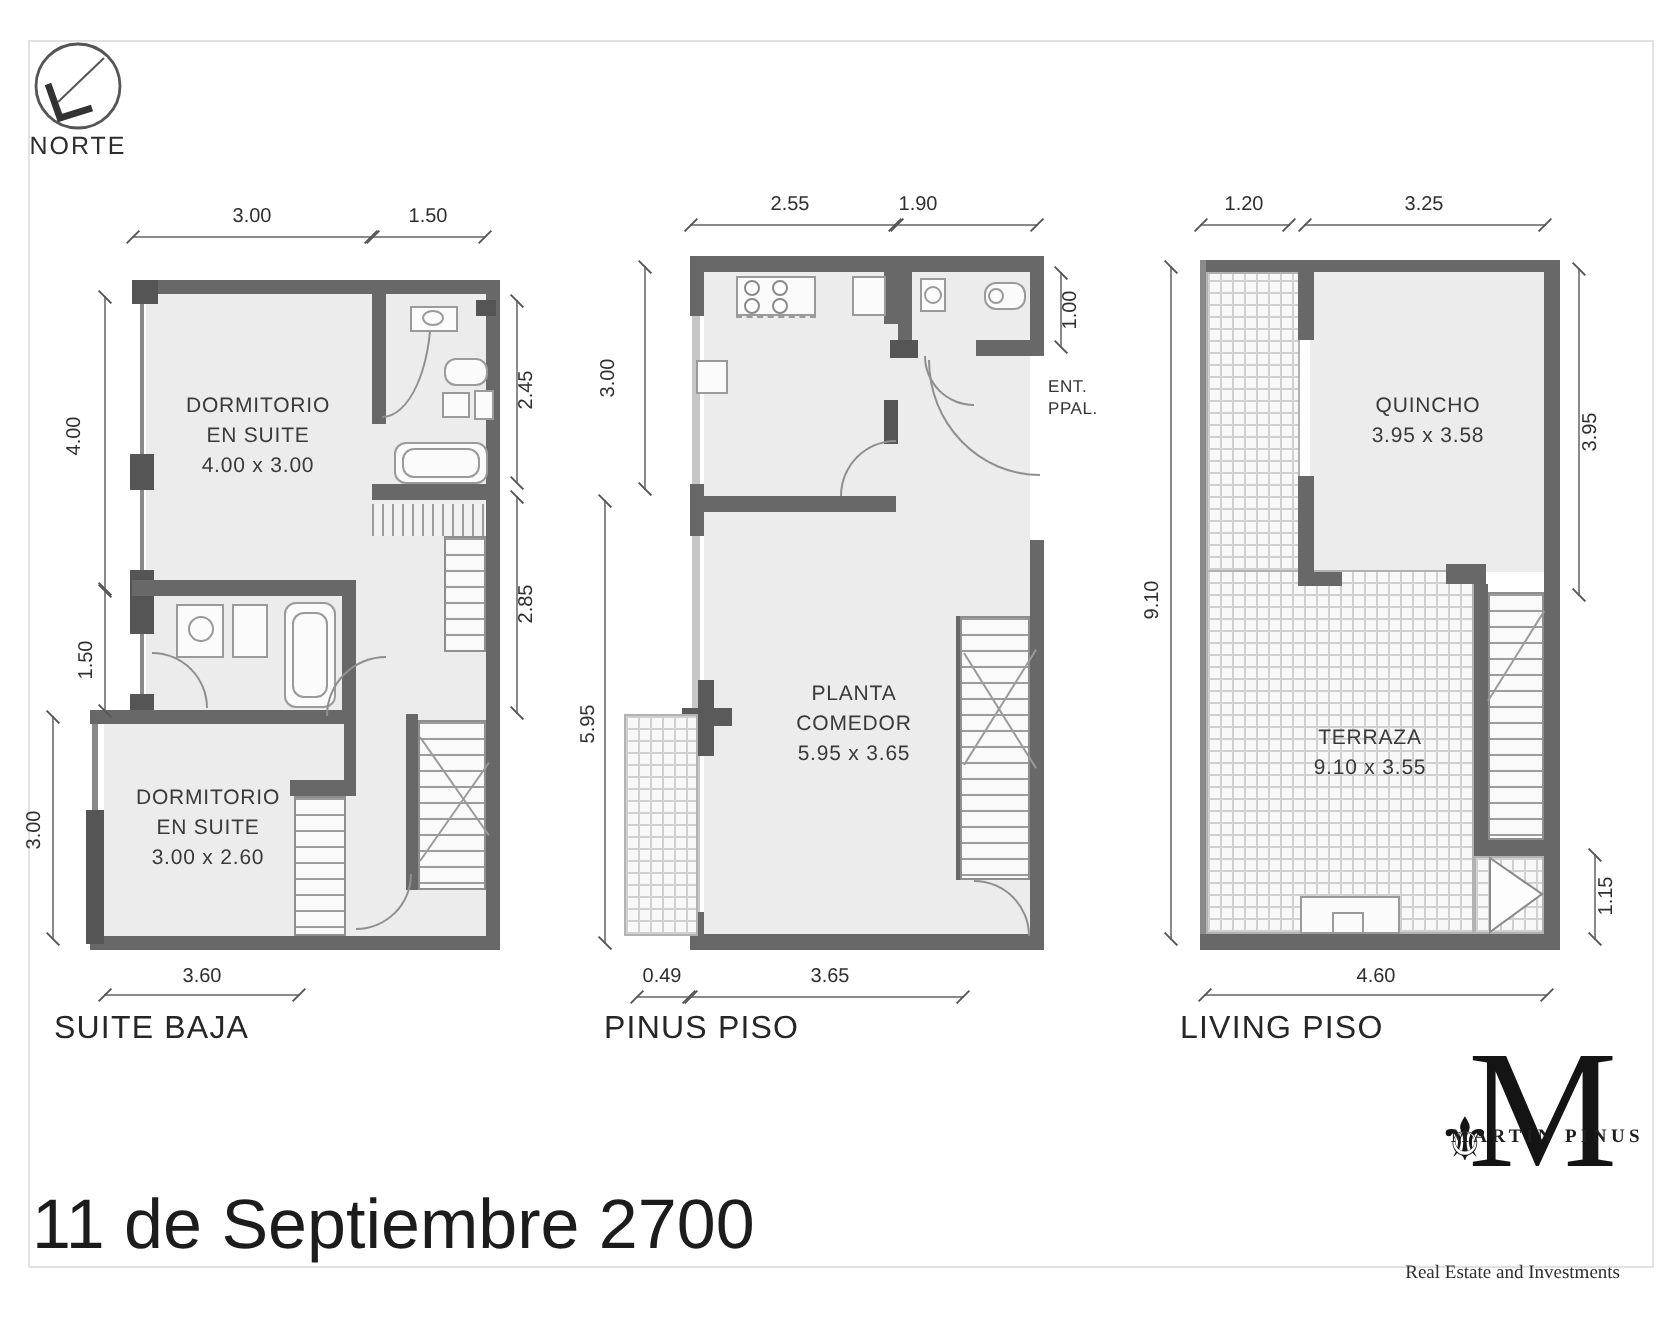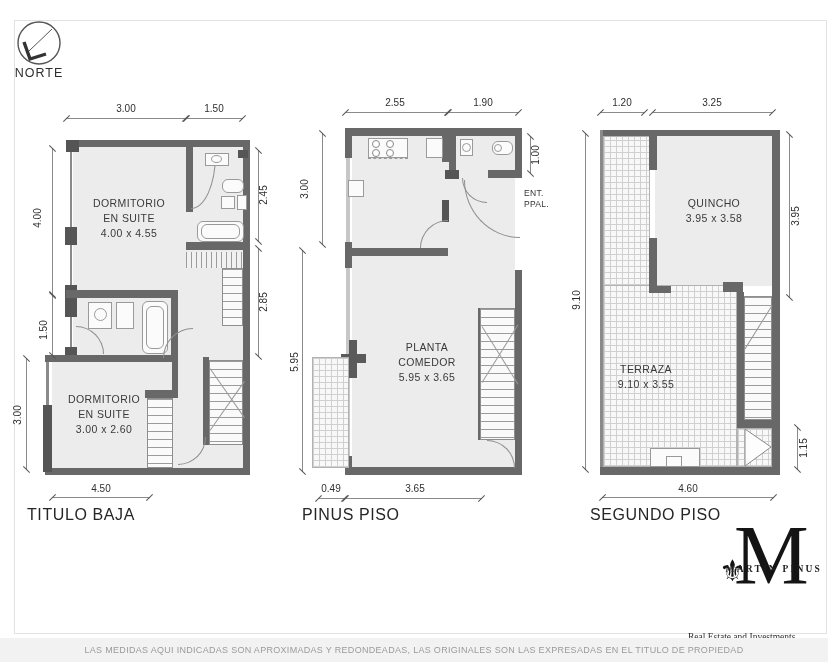--- a/index.html
+++ b/index.html
@@ -46,21 +46,21 @@
         background-image:repeating-linear-gradient(0deg,#d0d0d0 0 1px,transparent 1px 6px),
                          repeating-linear-gradient(90deg,#d0d0d0 0 1px,transparent 1px 6px)}
   .diag{position:absolute;height:1px;background:#9a9a9a;transform-origin:0 50%}
   .plus{position:absolute;background:#5a5a5a}
   .entlab{position:absolute;font:8.5px/1.3 "Liberation Sans",sans-serif;color:#333;letter-spacing:.3px}
   .title{position:absolute;left:16px;top:594px;font:35px/1.1 "Liberation Sans",sans-serif;color:#1c1c1c}
   .logo-m{position:absolute;left:734px;top:514px;font:84px/1 "Liberation Serif",serif;color:#141414}
   .logo-orn{position:absolute;left:719px;top:556px;font:30px/1 "DejaVu Sans",sans-serif;color:#141414}
   .logo-name{position:absolute;left:712px;top:564px;width:110px;text-align:right;font-weight:bold;
              font:bold 9.5px "Liberation Serif",serif;letter-spacing:2.2px;color:#1d1d1d}
-  .logo-tag{position:absolute;left:688px;top:632px;width:122px;text-align:left;
+  .logo-tag{position:absolute;left:688px;top:632px;width:122px;text-align:right;
             font:9.5px "Liberation Serif",serif;color:#2e2e2e}
   .bar{position:absolute;left:0;top:638px;width:828px;height:24px;background:#f2f2f2;
        display:flex;align-items:center;justify-content:center}
   .bar span{font:9px "Liberation Sans",sans-serif;color:#9b9b9b;letter-spacing:.3px}
   .north{position:absolute;left:6px;top:66px;width:66px;text-align:center;
          font:12.5px "Liberation Sans",sans-serif;color:#2e2e2e;letter-spacing:1px}
 </style>
 </head>
 <body>
 
@@ -123,21 +123,21 @@
     <div class="arc tl" style="left:163px;top:328px;width:30px;height:30px"></div>
 
     <div class="wall" style="left:172px;top:362px;width:6px;height:36px"></div>
     <div class="wall" style="left:145px;top:390px;width:30px;height:8px"></div>
     <div class="stair" style="left:147px;top:398px;width:26px;height:70px"></div>
     <div class="arc br" style="left:178px;top:437px;width:28px;height:28px"></div>
 
     <div class="room" style="left:68px;top:196px;width:122px">
       <div>DORMITORIO</div>
       <div>EN SUITE</div>
-      <div>4.00 x 4.55</div>
+      <div>4.00 x 3.00</div>
     </div>
     <div class="room" style="left:45px;top:392px;width:118px">
       <div>DORMITORIO</div>
       <div>EN SUITE</div>
       <div>3.00 x 2.60</div>
     </div>
 
     <div class="dimh" style="left:66px;top:118px;width:120px"></div>
     <div class="dlab" style="left:106px;top:103px">3.00</div>
     <div class="dimh" style="left:186px;top:118px;width:57px"></div>
@@ -146,22 +146,22 @@
     <div class="dlab v" style="left:18px;top:212px">4.00</div>
     <div class="dimv" style="left:52px;top:295px;height:61px"></div>
     <div class="dlab v" style="left:24px;top:324px">1.50</div>
     <div class="dimv" style="left:26px;top:358px;height:112px"></div>
     <div class="dlab v" style="left:-2px;top:409px">3.00</div>
     <div class="dimv" style="left:258px;top:150px;height:92px"></div>
     <div class="dlab v" style="left:244px;top:189px">2.45</div>
     <div class="dimv" style="left:258px;top:248px;height:109px"></div>
     <div class="dlab v" style="left:244px;top:296px">2.85</div>
     <div class="dimh" style="left:52px;top:497px;width:98px"></div>
-    <div class="dlab" style="left:81px;top:483px">4.50</div>
-    <div class="pname" style="left:27px;top:505px">TITULO BAJA</div>
+    <div class="dlab" style="left:81px;top:483px">3.60</div>
+    <div class="pname" style="left:27px;top:505px">SUITE BAJA</div>
   </div>
 
   <div class="abs" style="left:0;top:0;width:0;height:0">
     <div class="floor" style="left:352px;top:136px;width:163px;height:331px"></div>
 
     <div class="wall" style="left:345px;top:128px;width:177px;height:8px"></div>
     <div class="wall" style="left:345px;top:128px;width:7px;height:30px"></div>
     <div class="win" style="left:346px;top:158px;width:4px;height:84px"></div>
     <div class="wall" style="left:345px;top:242px;width:7px;height:26px"></div>
     <div class="win" style="left:346px;top:268px;width:4px;height:188px"></div>
@@ -211,21 +211,21 @@
       <div>5.95 x 3.65</div>
     </div>
     <div class="entlab" style="left:524px;top:188px">
       <div>ENT.</div>
       <div>PPAL.</div>
     </div>
 
     <div class="dimh" style="left:345px;top:112px;width:103px"></div>
     <div class="dlab" style="left:375px;top:97px">2.55</div>
     <div class="dimh" style="left:448px;top:112px;width:71px"></div>
-    <div class="dlab" style="left:463px;top:97px">1.90</div>
+    <div class="dlab" style="left:439px;top:97px">1.90</div>
     <div class="dimv" style="left:530px;top:136px;height:38px"></div>
     <div class="dlab v" style="left:516px;top:149px">1.00</div>
     <div class="dimv" style="left:322px;top:133px;height:112px"></div>
     <div class="dlab v" style="left:285px;top:183px">3.00</div>
     <div class="dimv" style="left:302px;top:250px;height:222px"></div>
     <div class="dlab v" style="left:275px;top:356px">5.95</div>
     <div class="dimh" style="left:318px;top:498px;width:27px"></div>
     <div class="dlab" style="left:311px;top:483px">0.49</div>
     <div class="dimh" style="left:345px;top:498px;width:137px"></div>
     <div class="dlab" style="left:395px;top:483px">3.65</div>
@@ -256,45 +256,43 @@
       <polygon points="1,1 27,19 1,38" fill="#fdfdfd" stroke="#8a8a8a" stroke-width="1"></polygon>
     </svg>
 
     <div class="fx" style="left:650px;top:448px;width:50px;height:19px"></div>
     <div class="fx" style="left:666px;top:456px;width:16px;height:11px"></div>
 
     <div class="room" style="left:658px;top:196px;width:112px">
       <div>QUINCHO</div>
       <div>3.95 x 3.58</div>
     </div>
-    <div class="room" style="left:590px;top:362px;width:112px">
+    <div class="room" style="left:629px;top:362px;width:112px">
       <div>TERRAZA</div>
       <div>9.10 x 3.55</div>
     </div>
 
     <div class="dimh" style="left:600px;top:112px;width:45px"></div>
     <div class="dlab" style="left:602px;top:97px">1.20</div>
     <div class="dimh" style="left:652px;top:112px;width:121px"></div>
     <div class="dlab" style="left:692px;top:97px">3.25</div>
     <div class="dimv" style="left:585px;top:133px;height:337px"></div>
     <div class="dlab v" style="left:557px;top:294px">9.10</div>
     <div class="dimv" style="left:789px;top:134px;height:164px"></div>
     <div class="dlab v" style="left:776px;top:210px">3.95</div>
     <div class="dimv" style="left:797px;top:427px;height:43px"></div>
     <div class="dlab v" style="left:784px;top:442px">1.15</div>
     <div class="dimh" style="left:602px;top:497px;width:172px"></div>
     <div class="dlab" style="left:668px;top:483px">4.60</div>
-    <div class="pname" style="left:590px;top:505px">SEGUNDO PISO</div>
-  </div>
-
+    <div class="pname" style="left:590px;top:505px">LIVING PISO</div>
+  </div>
+
+  <div class="title">11 de Septiembre 2700</div>
 
   <div class="abs" style="left:0;top:0;width:0;height:0">
     <div class="logo-orn">⚜</div>
     <div class="logo-m">M</div>
     <div class="logo-name">MARTÍN PINUS</div>
     <div class="logo-tag">Real Estate and Investments</div>
   </div>
 
-  <div class="bar">
-    <span>LAS MEDIDAS AQUI INDICADAS SON APROXIMADAS Y REDONDEADAS, LAS ORIGINALES SON LAS EXPRESADAS EN EL TITULO DE PROPIEDAD</span>
-  </div>
 
 </div>
 
 </body></html>

